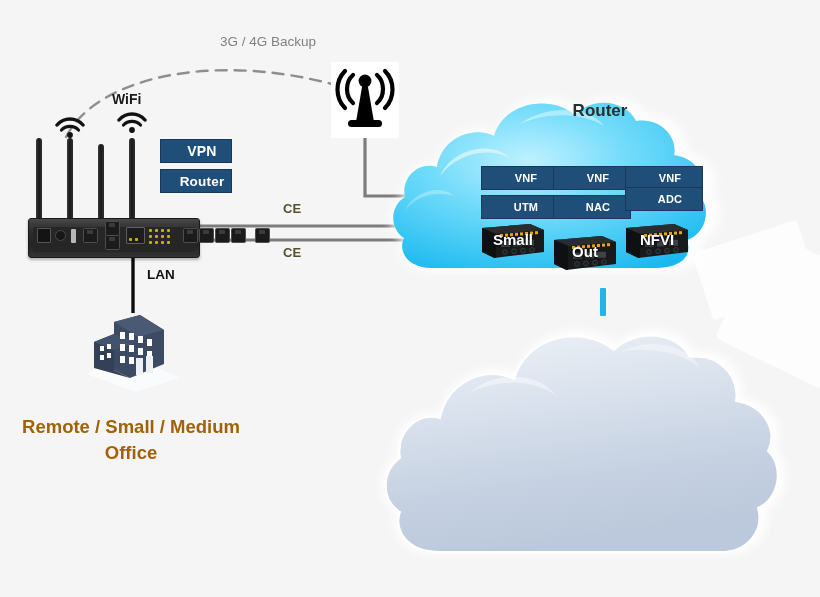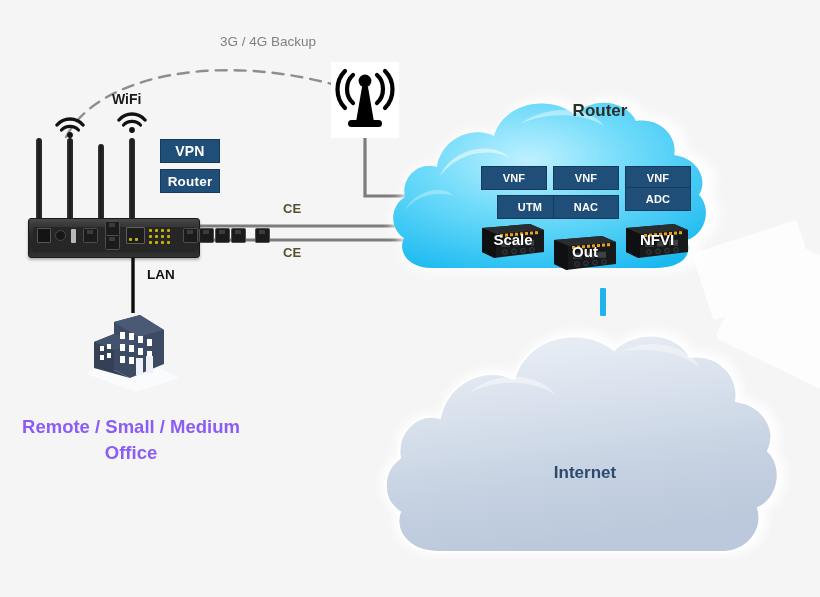--- a/index.html
+++ b/index.html
@@ -51,21 +51,21 @@
     left: 283px; top: 201px;
     font-size: 13px; color: #55512f; font-weight: bold;
   }
   #label-ce-bottom {
     left: 283px; top: 245px;
     font-size: 13px; color: #55512f; font-weight: bold;
   }
   #label-office {
     left: 0px; top: 414px; width: 262px;
     text-align: center; line-height: 1.38;
-    font-size: 18.5px; color: #8b5cf6; font-weight: bold;
+    font-size: 18.5px; color: #a16207; font-weight: bold;
     white-space: normal;
   }
 
   
   .svg-layer {
     position: absolute; left: 0; top: 0;
     width: 820px; height: 597px;
     pointer-events: none;
   }
 
@@ -127,29 +127,30 @@
   
   .tag {
     position: absolute;
     background: #1f4e79;
     border: 1px solid #17395b;
     color: #ffffff;
     font-weight: bold;
     text-align: center;
     display: flex; align-items: center; justify-content: center;
     letter-spacing: .2px;
+    padding-left: 12px;
   }
   #tag-vpn    { left: 160px; top: 139px; width: 58px; height: 22px; font-size: 14px; }
   #tag-router { left: 160px; top: 169px; width: 58px; height: 22px; font-size: 13.5px; }
 
   .vnf-tag { width: 64px; height: 22px; font-size: 11px; }
   #vnf-1 { left: 481px; top: 166px; }
   #vnf-2 { left: 553px; top: 166px; }
   #vnf-3 { left: 625px; top: 166px; }
-  #fn-1  { left: 497px; top: 195px; }
+  #fn-1  { left: 481px; top: 195px; }
   #fn-2  { left: 553px; top: 195px; }
   #fn-3  { left: 625px; top: 187px; }
 
   
   #carrier-title {
     position: absolute; left: 520px; top: 99px;
     width: 160px; text-align: center;
     font-size: 17px; font-weight: bold; color: #2a2f2c;
     line-height: 1.42;
   }
@@ -433,21 +434,21 @@
           <rect x="33" y="18.4" width="9" height="6"></rect>
         <rect x="45" y="17.8" width="9" height="6"></rect>
       </g>
       <g fill="#1c1f22" stroke="#4a4f54" stroke-width="0.6">
         <circle cx="25" cy="30" r="2.4"></circle>
           <circle cx="34" cy="29.3" r="2.4"></circle>
         <circle cx="43" cy="28.6" r="2.4"></circle>
           <circle cx="52" cy="27.9" r="2.4"></circle>
       </g>
     </svg>
-    <div class="srv-text">Scale</div>
+    <div class="srv-text">Small</div>
   </div>
 
   <div class="srv" id="srv-2">
     <svg viewBox="0 0 66 38" width="66" height="38">
       <path d="M2 6 L50 2 L64 8 L64 30 L14 36 L2 30 Z" fill="#17191b"></path>
       <path d="M2 6 L50 2 L64 8 L16 12 Z" fill="#2a2d30"></path>
       <path d="M2 6 L16 12 L16 36 L2 30 Z" fill="#0e1012"></path>
       <g fill="#e8a317">
         <rect x="20" y="12" width="3" height="3"></rect>
           <rect x="25" y="11.6" width="3" height="3"></rect>
@@ -498,15 +499,14 @@
           <circle cx="34" cy="29.3" r="2.4"></circle>
         <circle cx="43" cy="28.6" r="2.4"></circle>
           <circle cx="52" cy="27.9" r="2.4"></circle>
       </g>
     </svg>
     <div class="srv-text">NFVI</div>
   </div>
 
   <div id="cloud-link"></div>
 
-  <div id="internet-title">Internet</div>
 
 </div>
 
 </body></html>

